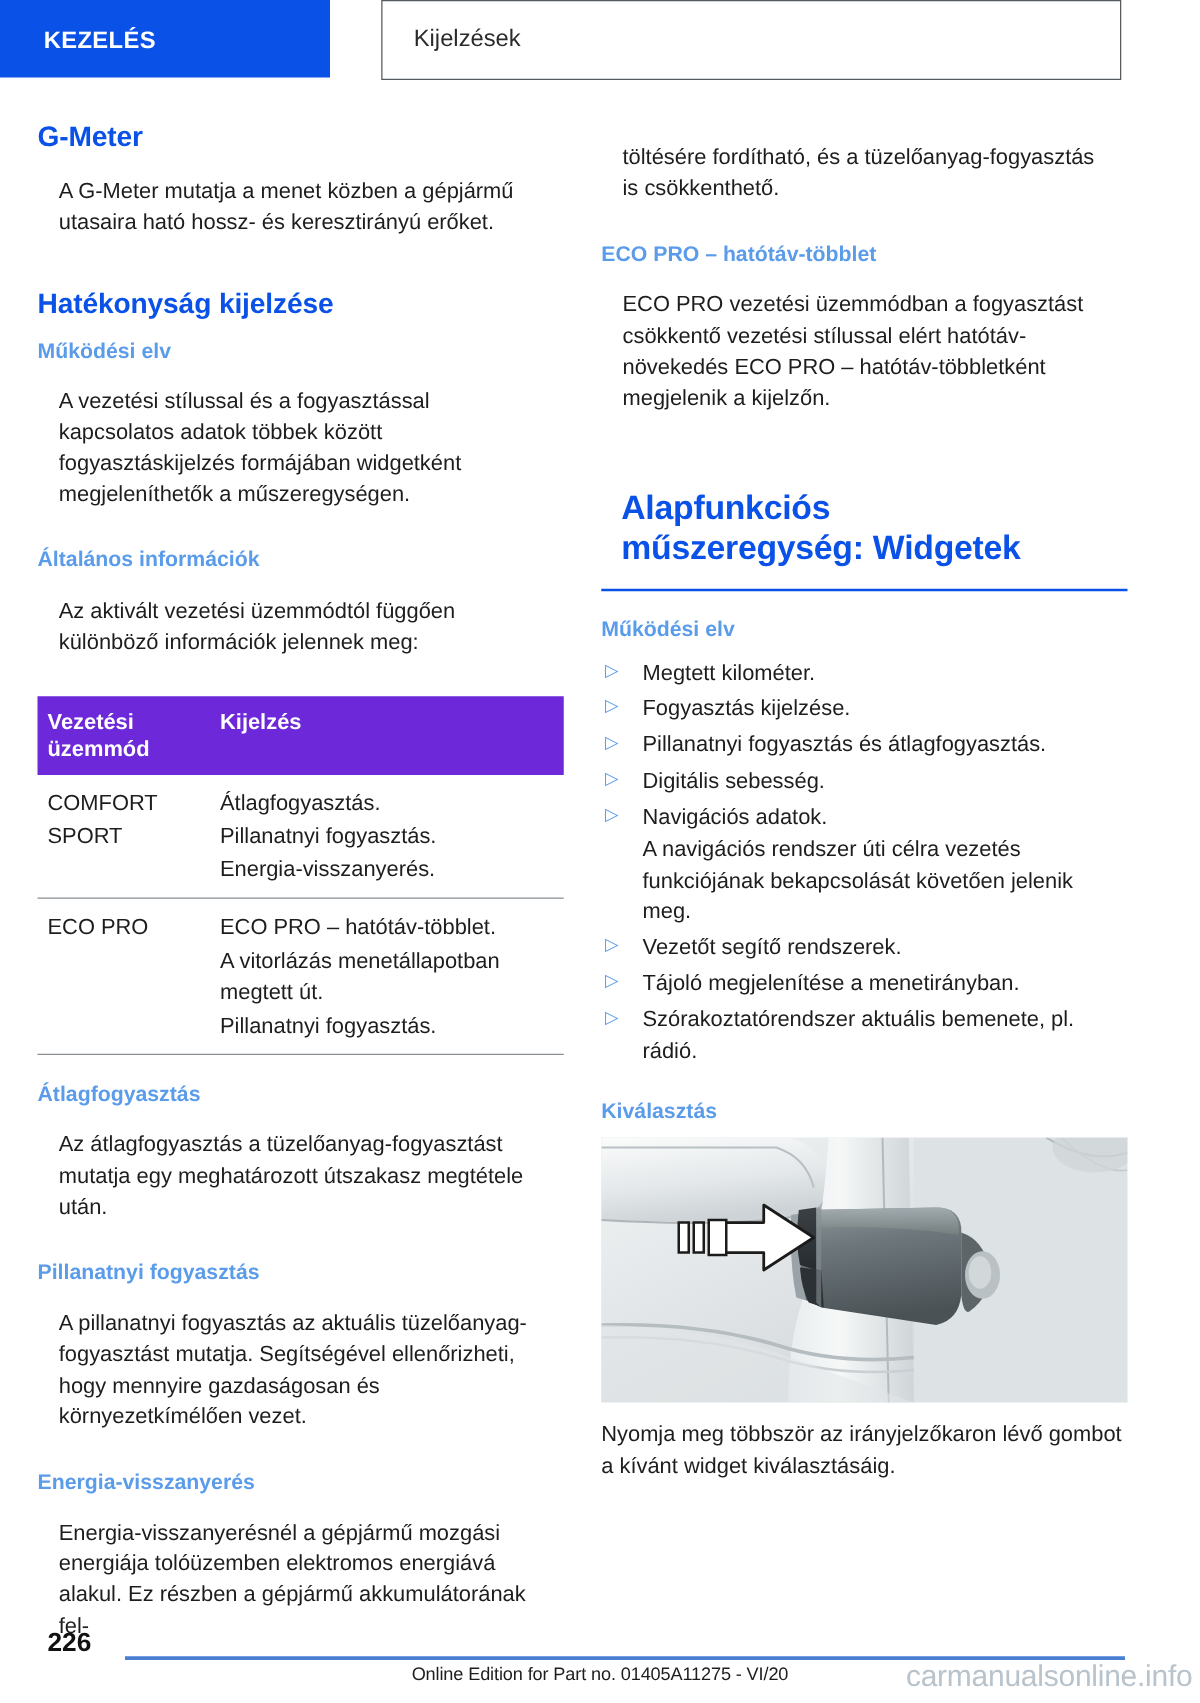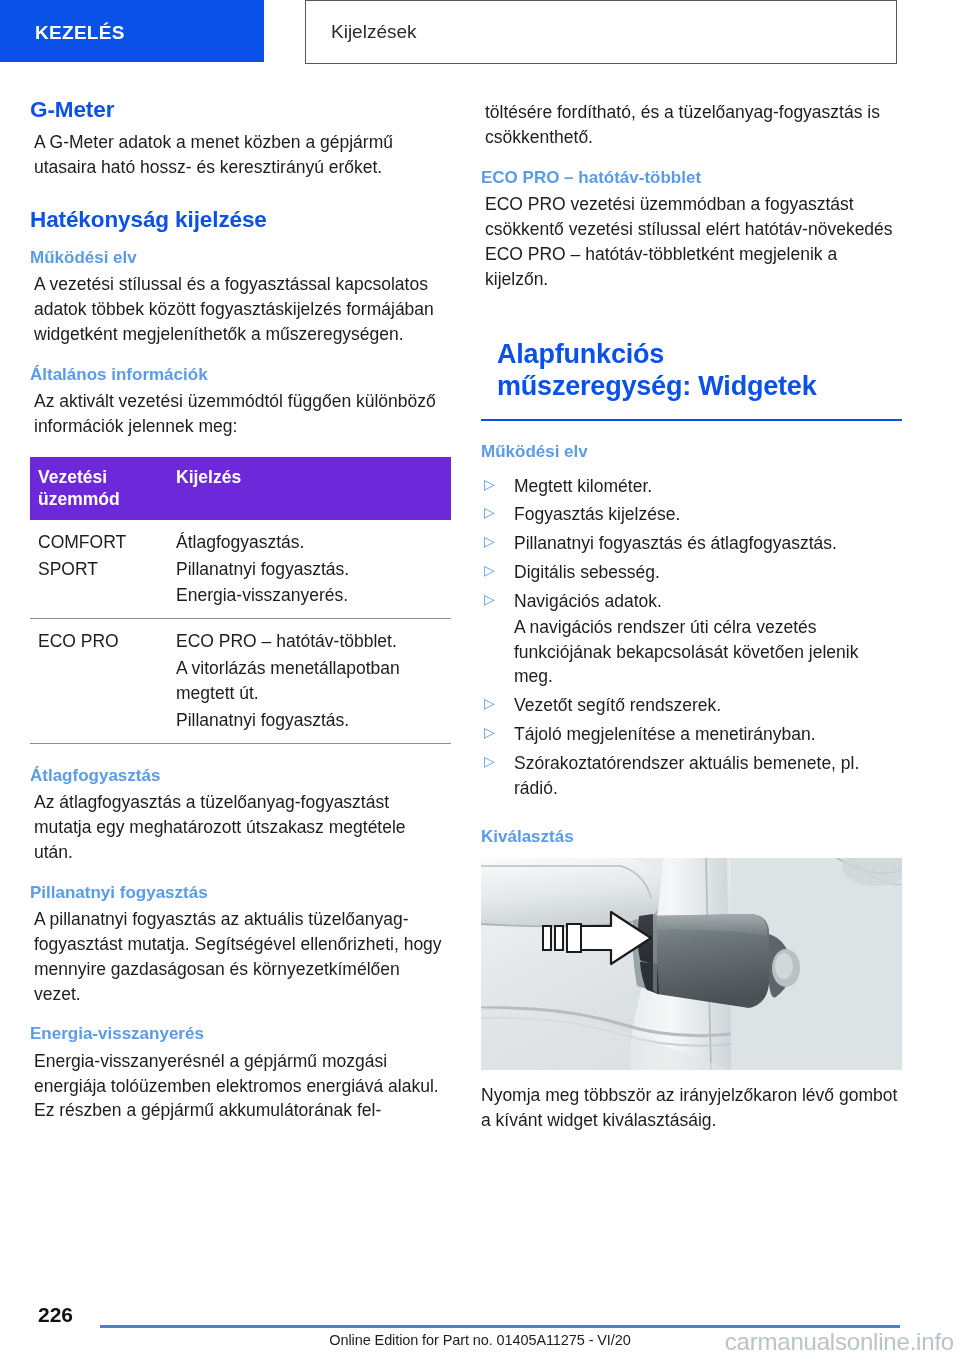--- a/index.html
+++ b/index.html
@@ -96,21 +96,21 @@
   }
   h3.h3 {
     margin: 0 0 3px 0;
     padding: 0;
     color: #5a9bea;
     font-size: 17px;
     font-weight: bold;
     line-height: 1.2;
   }
   p.body {
-    margin: 4px;
+    margin: 17px;
     padding: 0;
     font-size: 17.5px;
     line-height: 1.42;
     color: #1d1d1d;
   }
   .sp-xs { height: 8px; }
   .sp-s  { height: 14px; }
   .sp-m  { height: 22px; }
   .sp-l  { height: 28px; }
 
@@ -244,21 +244,21 @@
     <span class="tab-label">KEZELÉS</span>
   </div>
   <div class="tab-inactive">
     <span class="tab-label">Kijelzések</span>
   </div>
 </div>
 
 <div class="col col-left">
 
   <h2 class="h2">G-Meter</h2>
-  <p class="body">A G-Meter adatok a menet közben a gépjármű utasaira ható hossz- és keresztirányú erőket.</p>
+  <p class="body">A G-Meter mutatja a menet közben a gépjármű utasaira ható hossz- és keresztirányú erőket.</p>
 
   <div class="sp-m"></div>
 
   <h2 class="h2">Hatékonyság kijelzése</h2>
 
   <div class="sp-xs"></div>
 
   <h3 class="h3">Működési elv</h3>
   <p class="body">A vezetési stílussal és a fogyasztással kapcsolatos adatok többek között fogyasztáskijelzés formájában widgetként megjeleníthetők a műszeregységen.</p>
 

